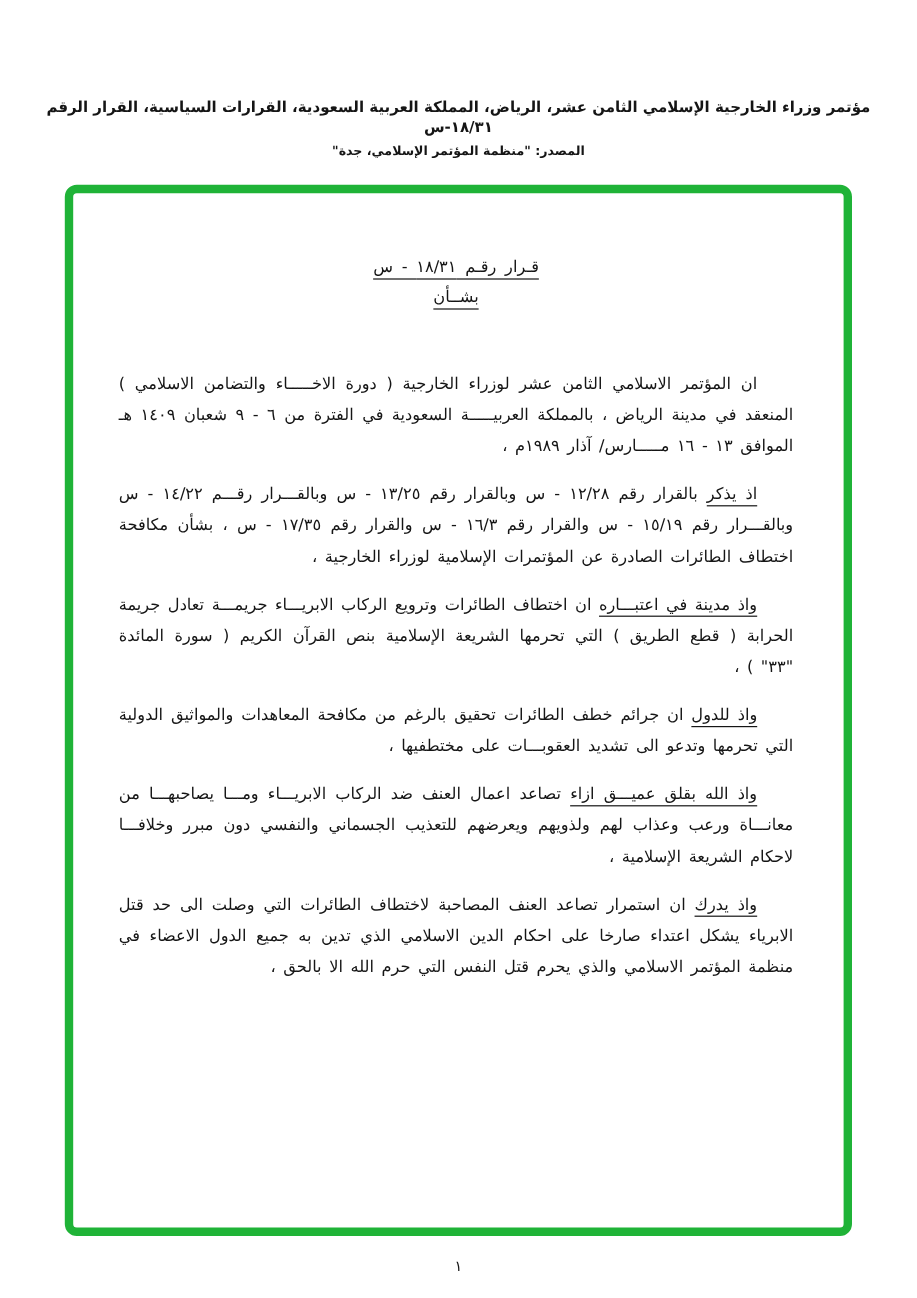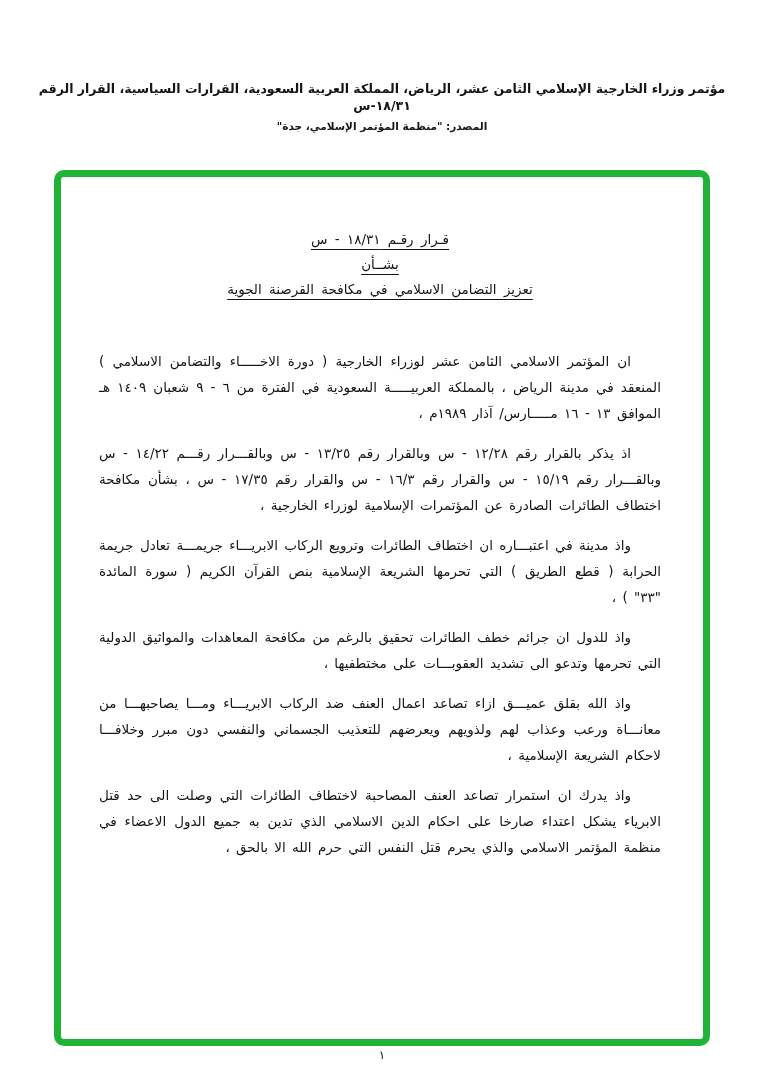--- a/index.html
+++ b/index.html
@@ -32,21 +32,21 @@
     text-align: center;
     font-weight: bold;
     font-size: 10.5px;
     margin-top: 6px;
   }
   
   .frame {
     box-sizing: border-box;
     width: 656px;
     height: 876px;
-    margin: 38px auto 0 auto;
+    margin: 22px auto 0 auto;
     border: 7px solid #1fb337;
     border-radius: 10px;
     background: #ffffff;
   }
   .content {
     direction: rtl;
     box-sizing: border-box;
     padding: 50px 42px 0 38px;
     font-size: 13.5px;
     line-height: 26px;
@@ -64,20 +64,21 @@
     text-underline-offset: 5px;
   }
   .title-block .row { display: block; }
   .para {
     margin: 0 0 14px 0;
     text-align: justify;
     text-indent: 30px;
     word-spacing: 2px;
   }
   .lead {
+    text-decoration: underline;
     text-underline-offset: 5px;
   }
   .page-number {
     position: absolute;
     bottom: 20px;
     left: 0;
     right: 0;
     text-align: center;
     font-size: 12px;
     color: #151515;
@@ -91,21 +92,20 @@
   <div class="hdr-line1">مؤتمر وزراء الخارجية الإسلامي الثامن عشر، الرياض، المملكة العربية السعودية، القرارات السياسية، القرار الرقم ١٨/٣١-س</div>
 
   <div class="hdr-line2">المصدر:  "منظمة المؤتمر الإسلامي، جدة"</div>
 
   <div class="frame">
     <div class="content">
 
       <div class="title-block">
         <span class="row"><span class="t-line">قـرار رقـم ١٨/٣١ - س</span></span>
         <span class="row"><span class="t-line">بشــأن</span></span>
-        <span class="row"><span class="t-line">تعزيز التضامن الاسلامي في مكافحة القرصنة الجوية</span></span>
       </div>
 
       <p class="para">
         <span class="lead"></span><span>ان المؤتمر الاسلامي الثامن عشر لوزراء الخارجية ( دورة الاخـــــاء والتضامن الاسلامي ) المنعقد في مدينة الرياض ، بالمملكة العربيـــــة السعودية في الفترة من ٦ - ٩ شعبان ١٤٠٩ هـ الموافق ١٣ - ١٦ مـــــارس/ آذار ١٩٨٩م ،</span>
       </p>
 
       <p class="para">
         <span class="lead">اذ يذكر</span><span> بالقرار رقم ١٢/٢٨ - س وبالقرار رقم ١٣/٢٥ - س وبالقـــرار رقـــم ١٤/٢٢ - س وبالقـــرار رقم ١٥/١٩ - س والقرار رقم ١٦/٣ - س والقرار رقم ١٧/٣٥ - س ، بشأن مكافحة اختطاف الطائرات الصادرة عن المؤتمرات الإسلامية لوزراء الخارجية ،</span>
       </p>
 

